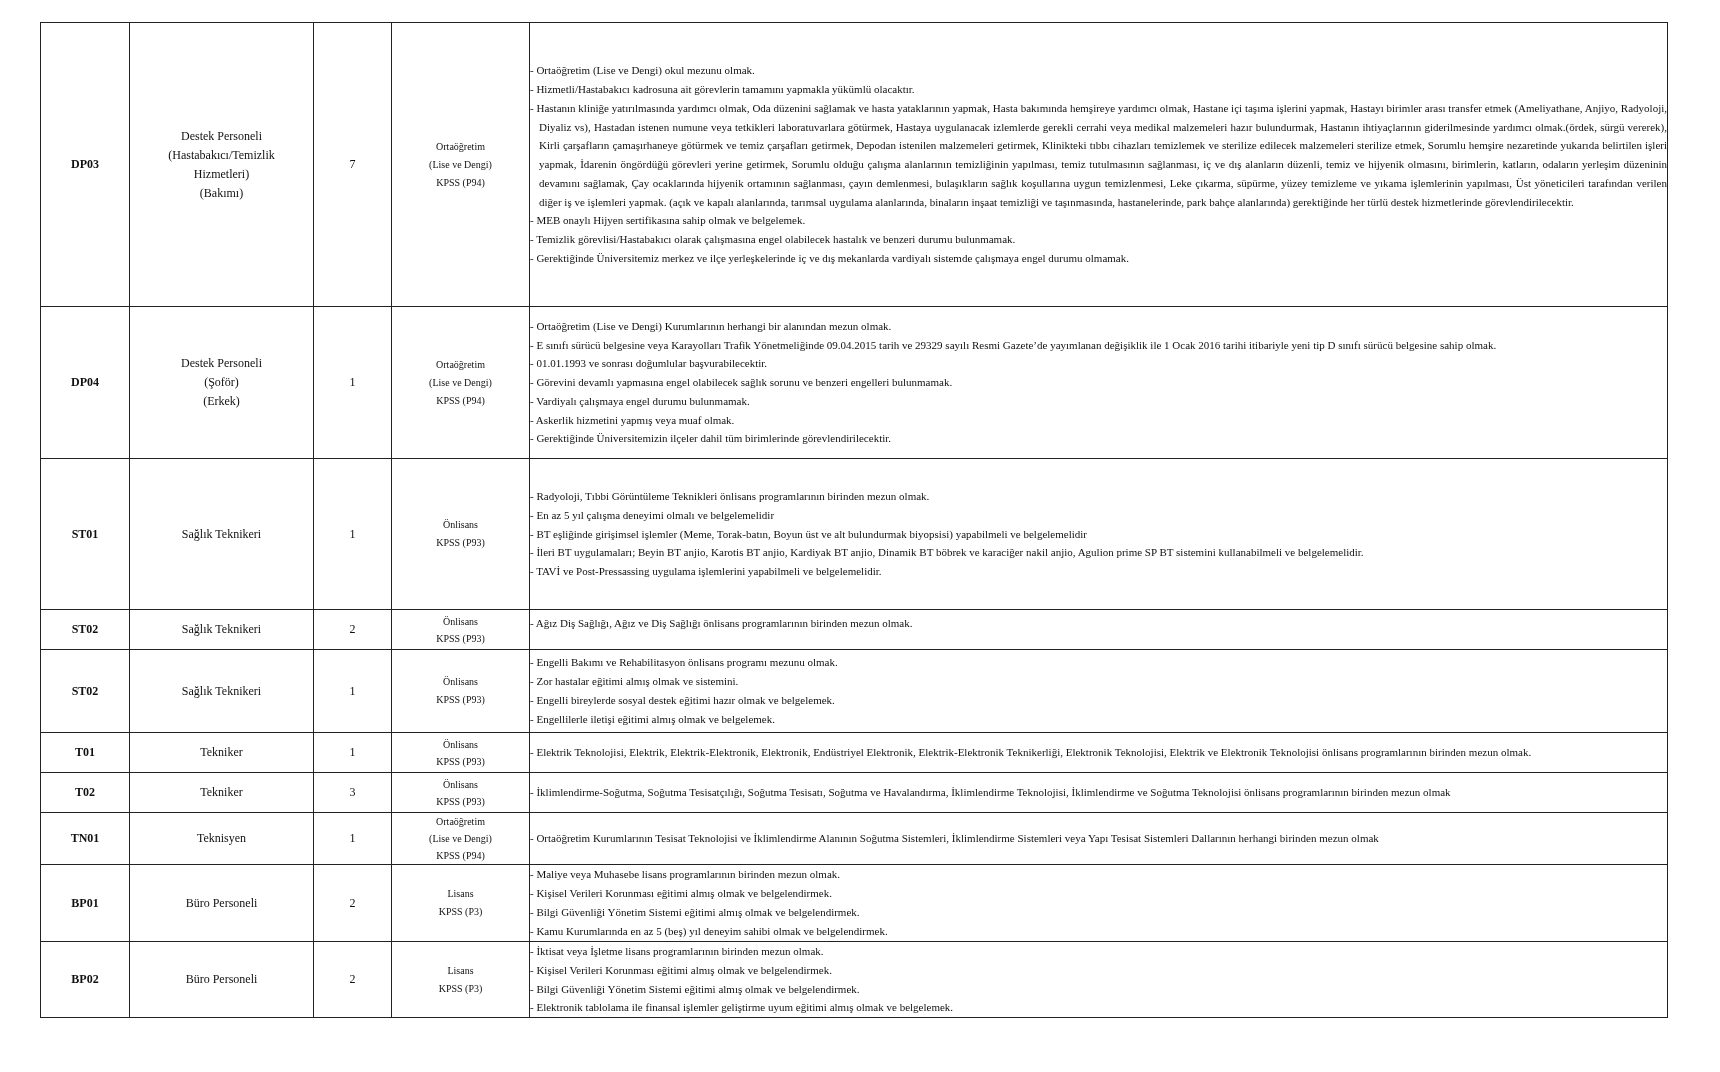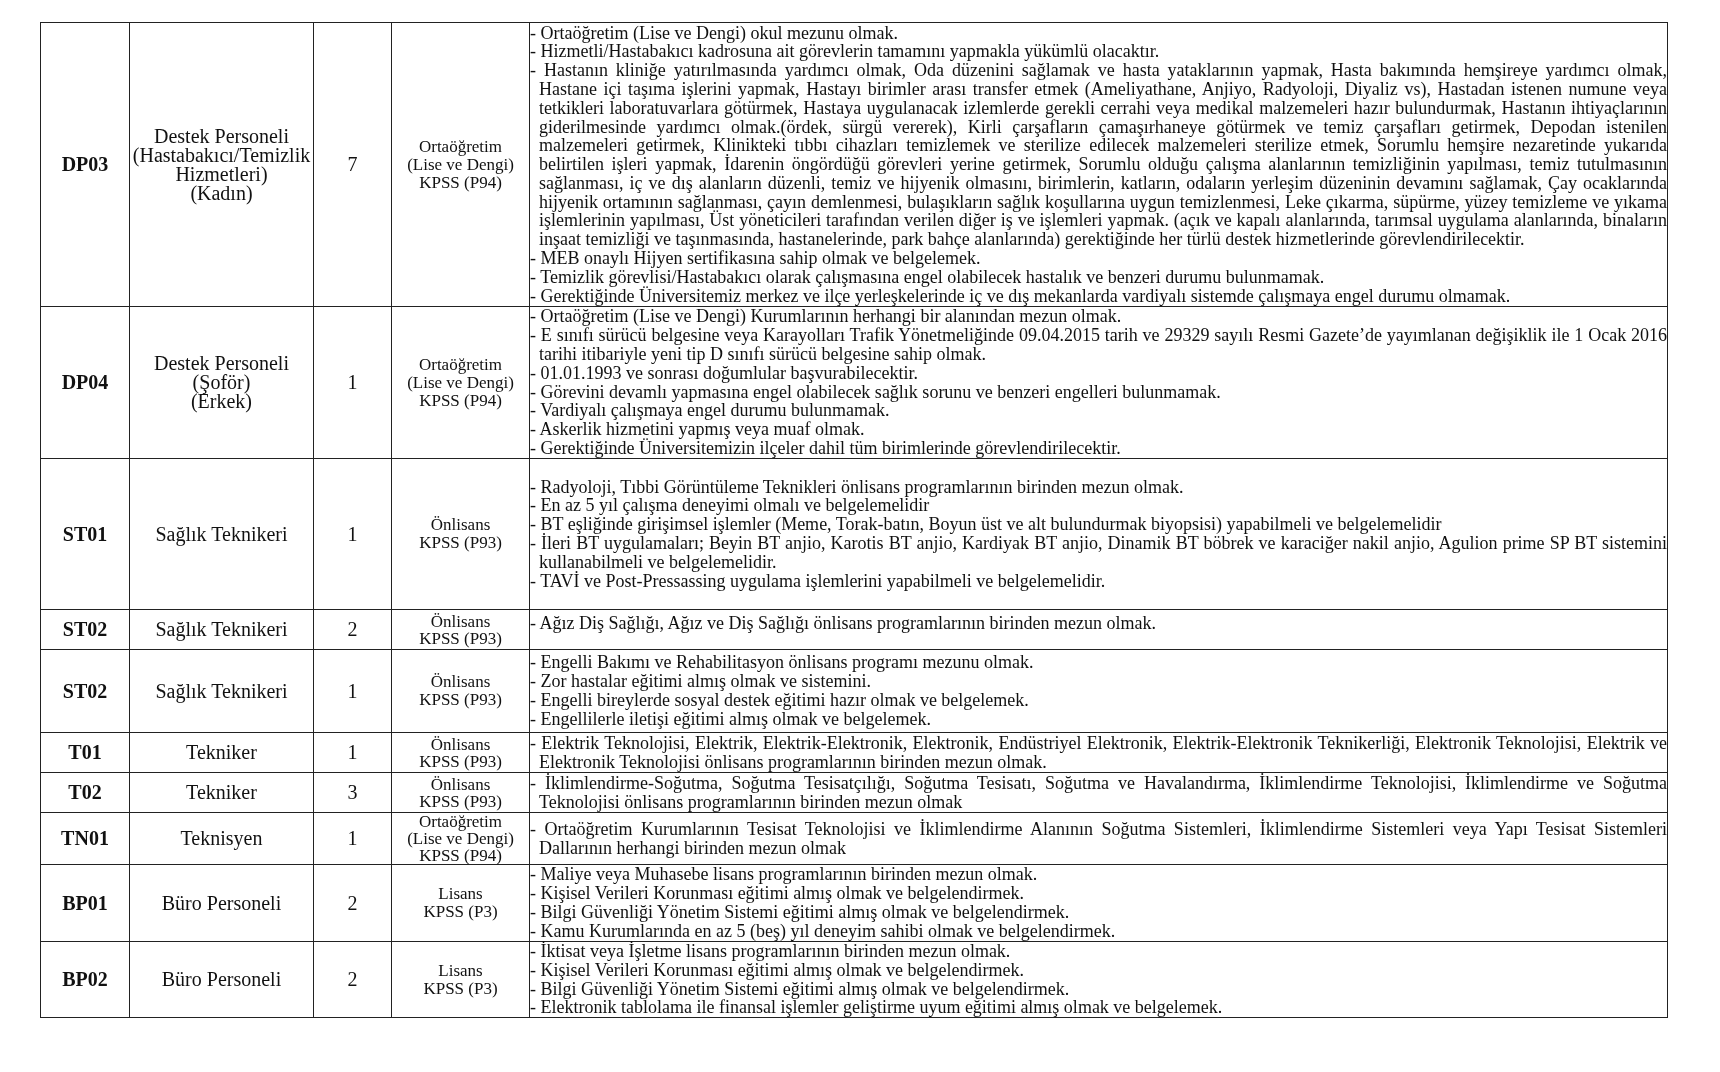--- a/index.html
+++ b/index.html
@@ -3,29 +3,29 @@
 <meta charset="utf-8">
 <style>
   html, body { margin:0; padding:0; background:#ffffff; }
   body { width:1720px; height:1072px; position:relative; overflow:hidden;
          font-family:"Liberation Serif","DejaVu Serif",serif; color:#111; }
   table.pos { position:absolute; left:40px; top:22px; width:1627px;
               border-collapse:collapse; table-layout:fixed; }
   table.pos td { border:1.6px solid #222; padding:0; vertical-align:middle; }
   col.c-code { width:89px; } col.c-title { width:184px; } col.c-count { width:78px; }
   col.c-edu { width:138px; } col.c-req { width:1138px; }
-  td.code, td.title, td.count, td.edu { text-align:center; font-size:20px; line-height:19px; }
+  td.code, td.title, td.count, td.edu { text-align:center; font-size:12px; line-height:19px; }
   td.code { font-weight:bold; }
-  td.req { padding:1px 8px 1px 10px; font-size:18px; line-height:18.8px; text-align:left; }
+  td.req { padding:1px 8px 1px 10px; font-size:11px; line-height:18.8px; text-align:left; }
   .req-item { display:block; padding-left:9px; text-indent:-9px; text-align:justify; }
   .title-line, .edu-line { display:block; }
   tr.r1 { height:284px; } tr.r2 { height:152px; } tr.r3 { height:151px; }
   tr.r4 { height:40px; } tr.r5 { height:83px; } tr.r6 { height:40px; } tr.r7 { height:40px; }
   tr.r8 { height:49px; } tr.r9 { height:77px; } tr.r10 { height:76px; }
-  td.edu { font-size:17px; line-height:18px; }
+  td.edu { font-size:10px; line-height:18px; }
   tr.r4 td.edu, tr.r6 td.edu, tr.r7 td.edu, tr.r8 td.edu { line-height:17px; }
   tr.r4 td.req { vertical-align:top; padding-top:4px; }
 </style>
 </head>
 <body>
 
 <table class="pos">
   <colgroup>
     <col class="c-code">
       <col class="c-title">
@@ -33,21 +33,21 @@
       <col class="c-edu">
       <col class="c-req">
   </colgroup>
   <tbody id="table-body">
       <tr class="r1">
         <td class="code">DP03</td>
         <td class="title">
           <span class="title-line">Destek Personeli</span>
           <span class="title-line">(Hastabakıcı/Temizlik</span>
           <span class="title-line">Hizmetleri)</span>
-          <span class="title-line">(Kadın)</span>
+          <span class="title-line">(Bakımı)</span>
         </td>
         <td class="count">7</td>
         <td class="edu">
           <span class="edu-line">Ortaöğretim</span>
           <span class="edu-line">(Lise ve Dengi)</span>
           <span class="edu-line">KPSS (P94)</span>
         </td>
         <td class="req">
           <span class="req-item">- Ortaöğretim (Lise ve Dengi) okul  mezunu olmak.</span>
           <span class="req-item">- Hizmetli/Hastabakıcı  kadrosuna ait görevlerin tamamını yapmakla yükümlü olacaktır.</span>

